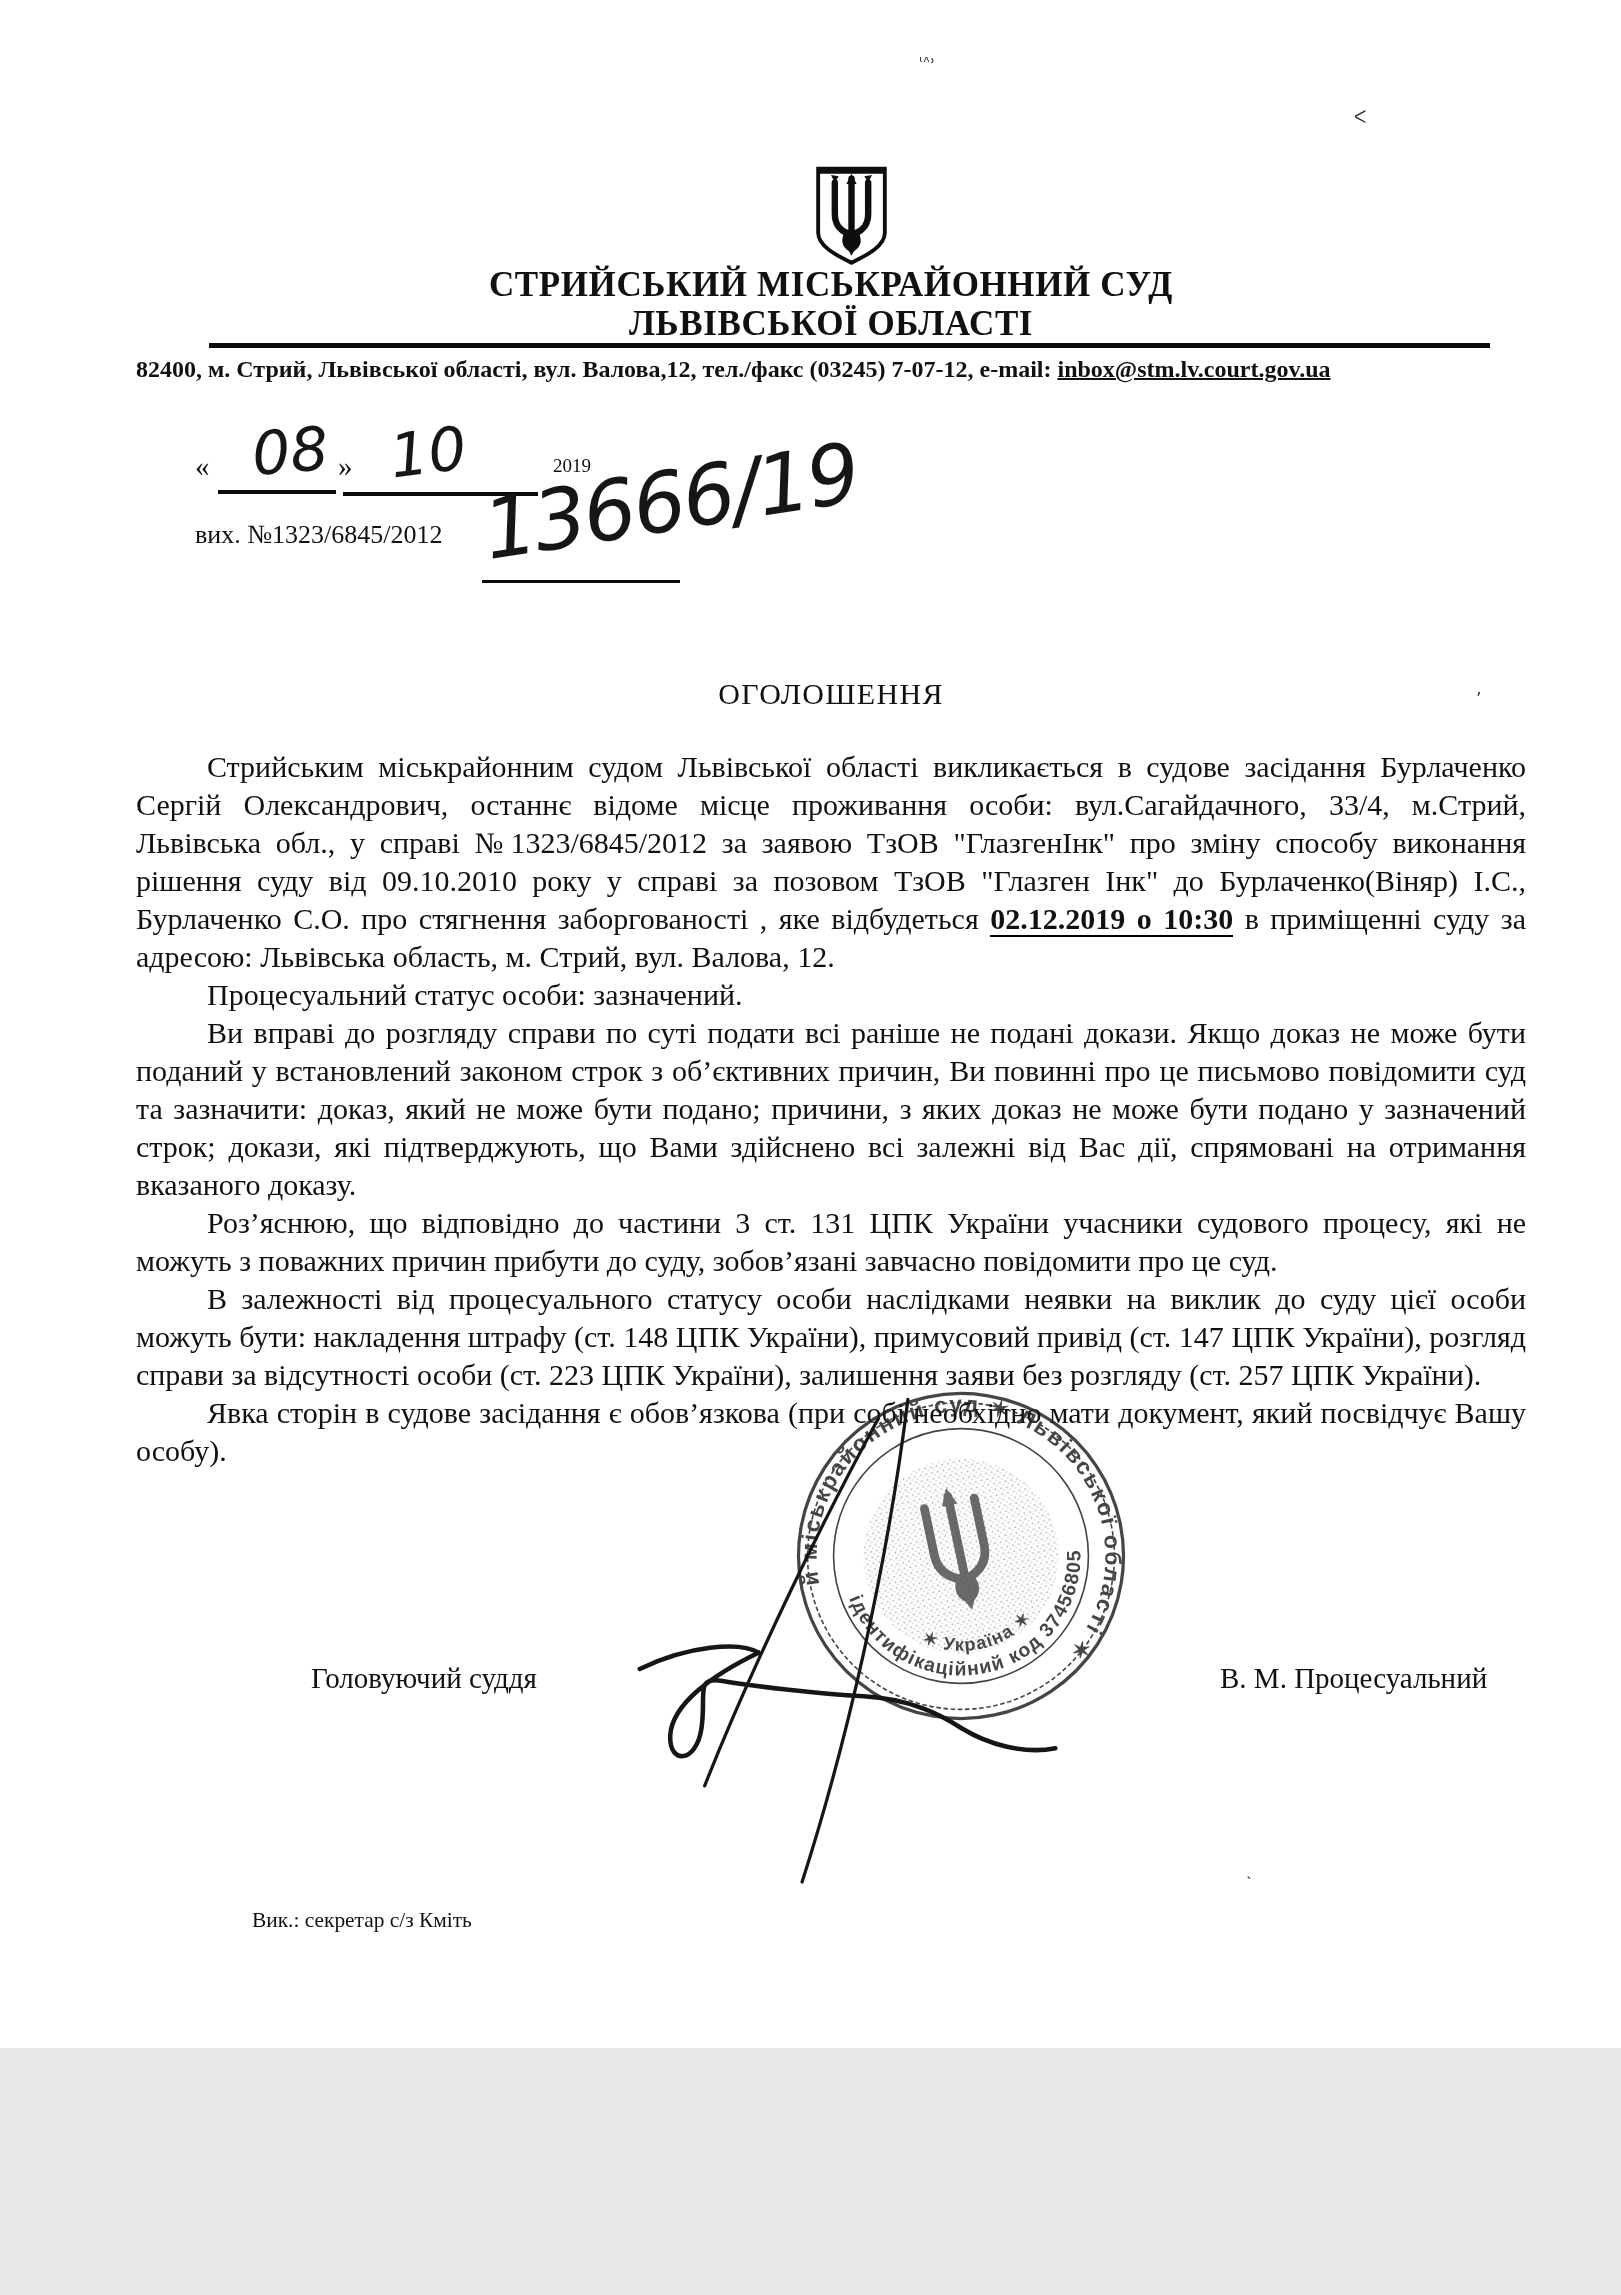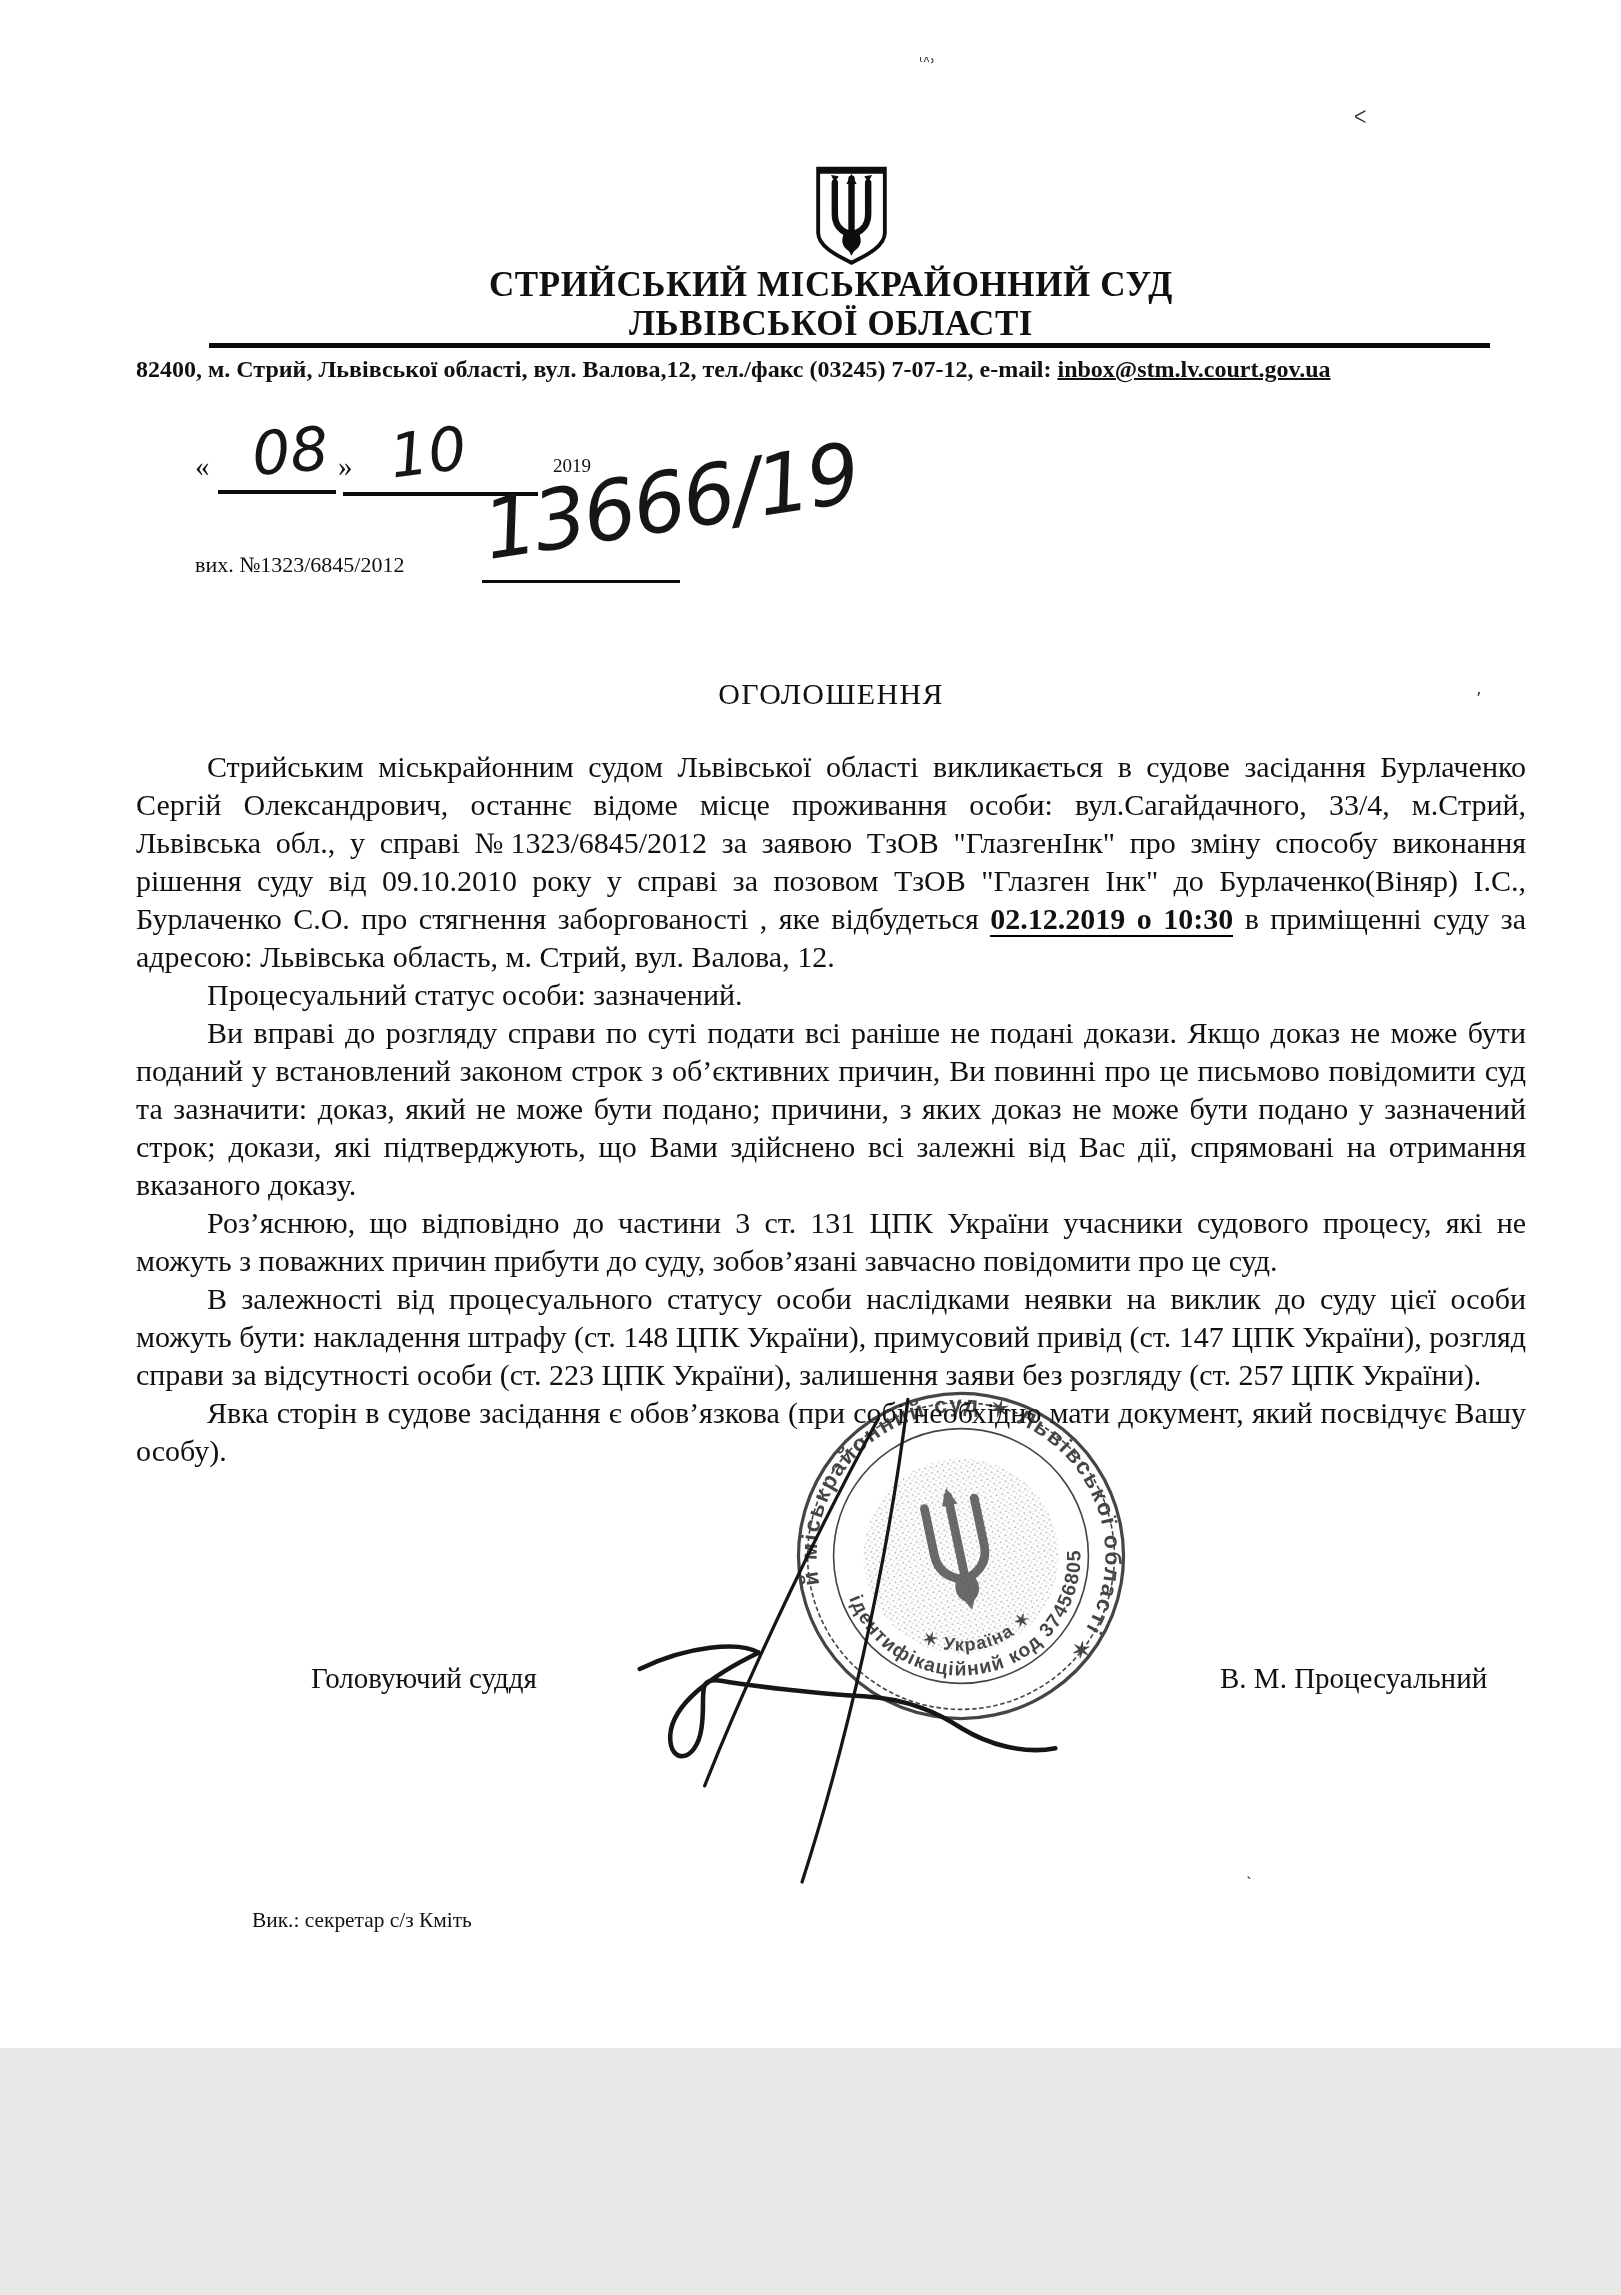--- a/index.html
+++ b/index.html
@@ -15,21 +15,21 @@
   .addr{left:136px;top:356px;width:1390px;font-weight:700;font-size:24px;}
   .addr u{text-decoration-thickness:1.9px;}
 
   
   .q1{left:195px;top:450px;font-size:29px;}
   .q2{left:338px;top:450px;font-size:29px;}
   .year{left:553px;top:455px;font-size:19px;}
   .blank1{left:218px;top:490px;width:118px;height:3.9px;background:#0b0b0b;}
   .blank2{left:343px;top:492px;width:195px;height:3.9px;background:#0b0b0b;}
   .blank3{left:482px;top:580px;width:198px;height:3.2px;background:#0b0b0b;}
-  .outgoing{left:195px;top:520px;font-size:22px;margin-top:32px;}
+  .outgoing{left:195px;top:520px;font-size:26px;}
   .hand{font-family:"DejaVu Sans",sans-serif;font-style:italic;color:#161616;}
   .hand-day{left:252px;top:416px;font-size:60px;transform:rotate(-5deg);}
   .hand-month{left:390px;top:417px;font-size:60px;transform:rotate(-7deg);}
   .hand-number{left:492px;top:482px;font-size:83px;letter-spacing:-2.6px;transform:rotate(-9deg);transform-origin:left bottom;}
 
   
   .doc-title{left:136px;top:677px;width:1390px;text-align:center;font-weight:400;
              font-size:30px;letter-spacing:1.3px;}
   .body-text{left:136px;top:748px;width:1390px;font-size:30px;line-height:38px;
              text-align:justify;}

